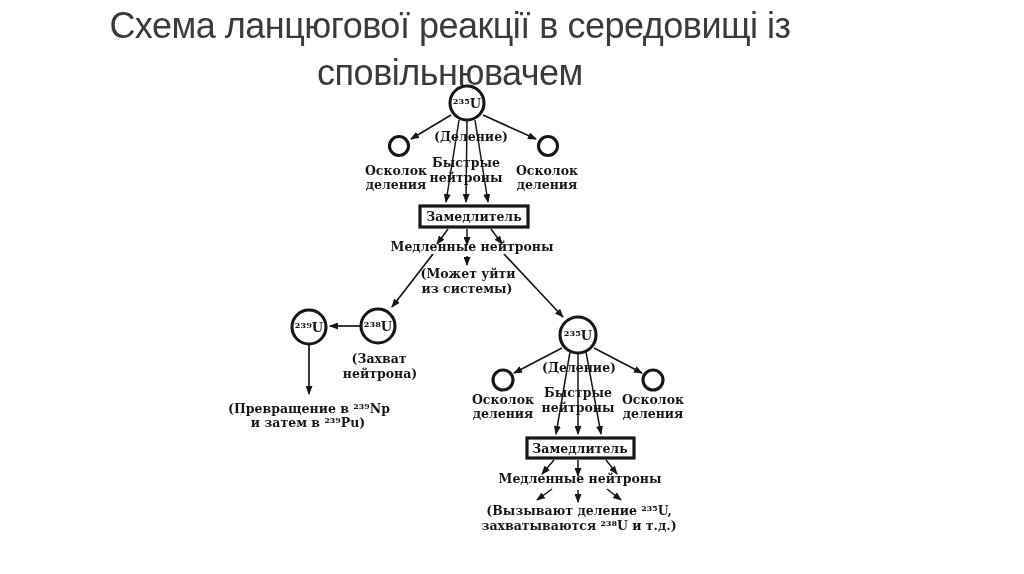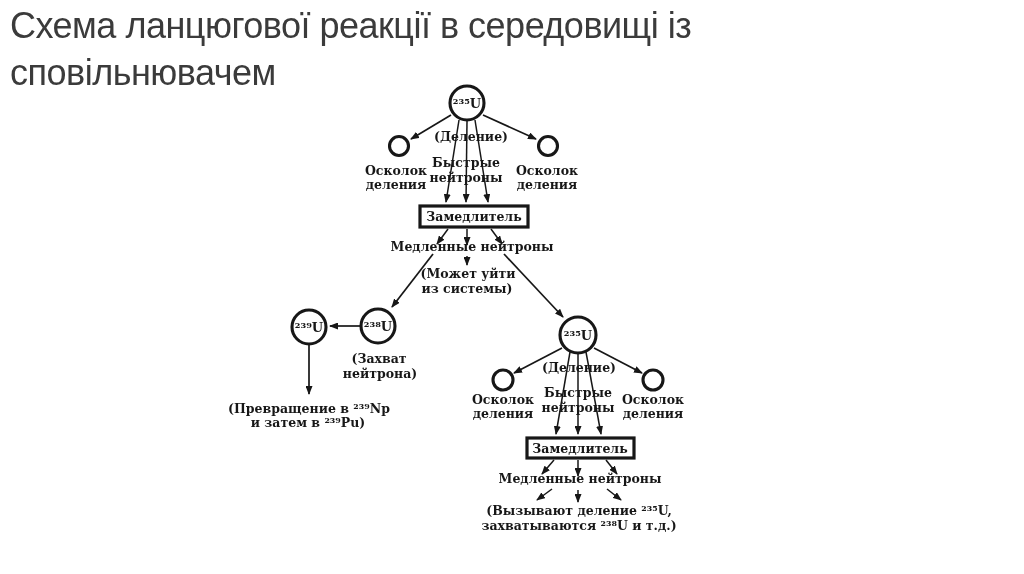--- a/index.html
+++ b/index.html
@@ -2,21 +2,21 @@
 <html><head>
 <meta charset="utf-8">
 <style>
   html,body{margin:0;padding:0;}
   body{
     width:1024px;height:574px;background:#ffffff;position:relative;overflow:hidden;
     font-family:"Liberation Sans","DejaVu Sans",sans-serif;
   }
   .slide-title{
     position:absolute;top:2px;left:10px;width:880px;
-    text-align:left;font-size:36px;line-height:47px;
+    text-align:center;font-size:36px;line-height:47px;
     color:#3b3b3b;letter-spacing:-0.5px;
   }
   svg.diagram{position:absolute;top:0;left:0;}
   .ln{stroke:#171717;stroke-width:1.7;fill:none;}
   .thin{stroke-width:1.5;}
   .circle{fill:#ffffff;stroke:#171717;stroke-width:3.1;}
   .small-circle{fill:#ffffff;stroke:#171717;stroke-width:3.1;}
   .mod-box{fill:#ffffff;stroke:#171717;stroke-width:3.2;}
   .lbl{
     font-family:"DejaVu Serif","Liberation Serif",serif;

